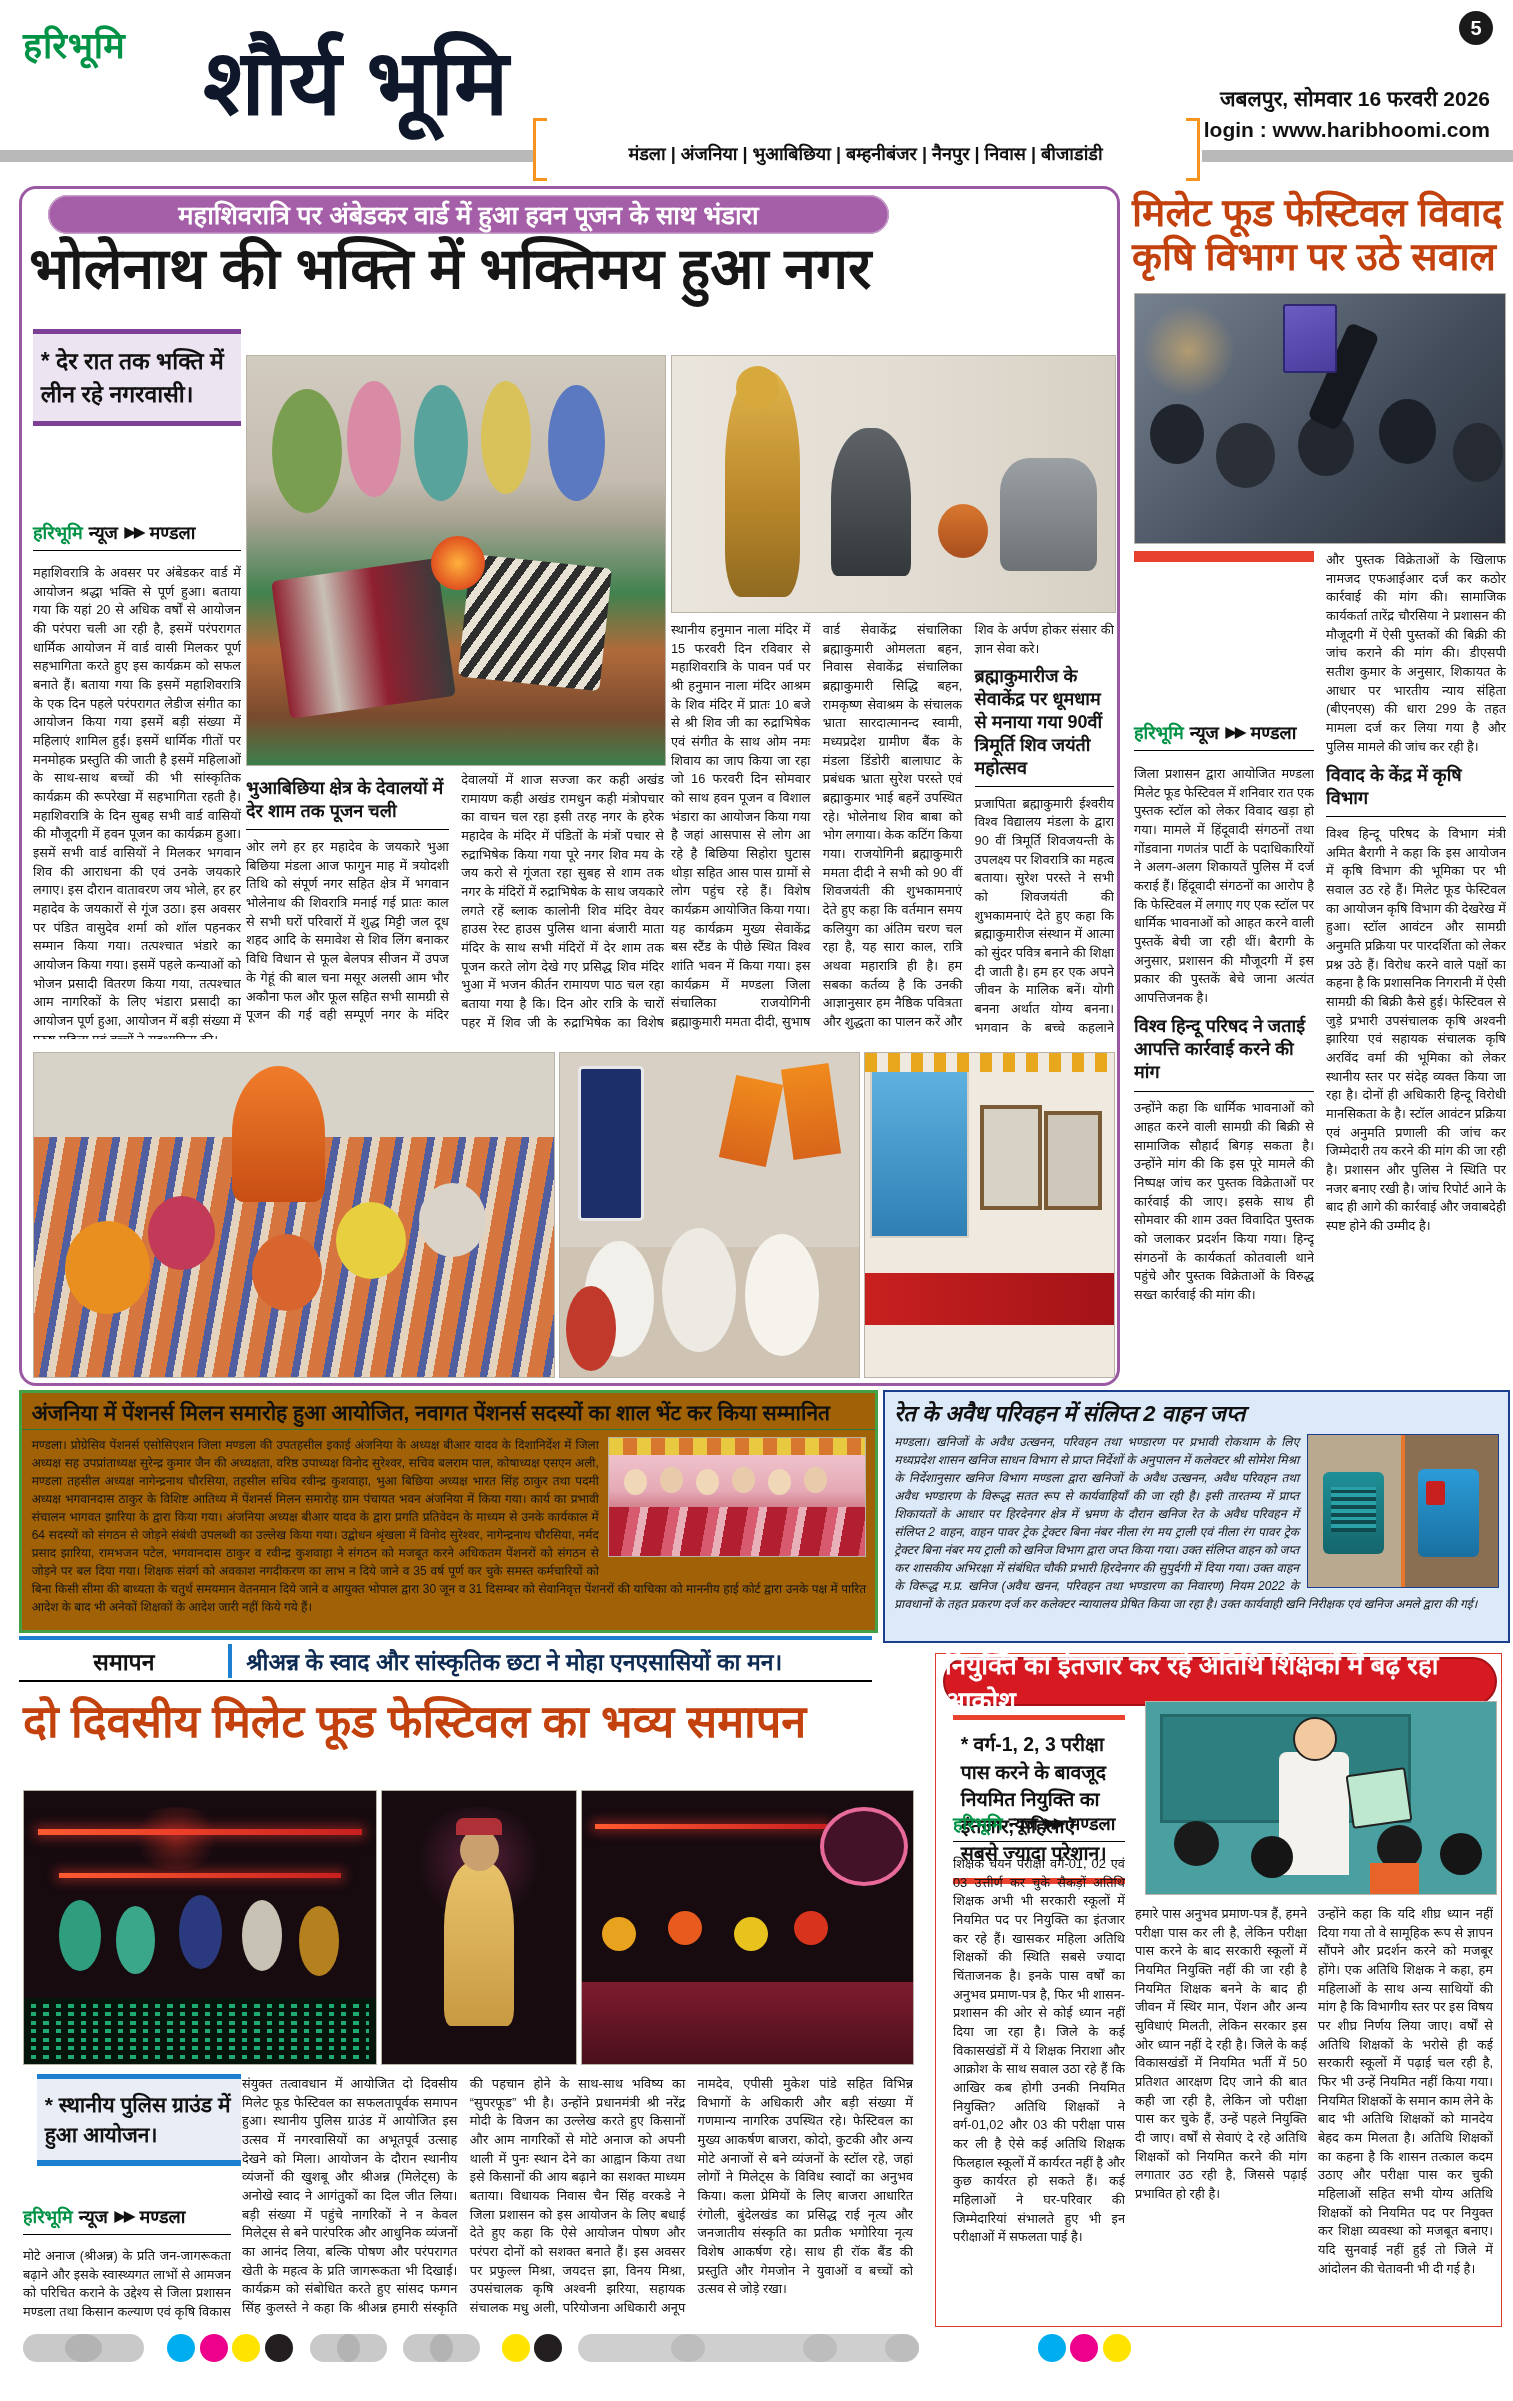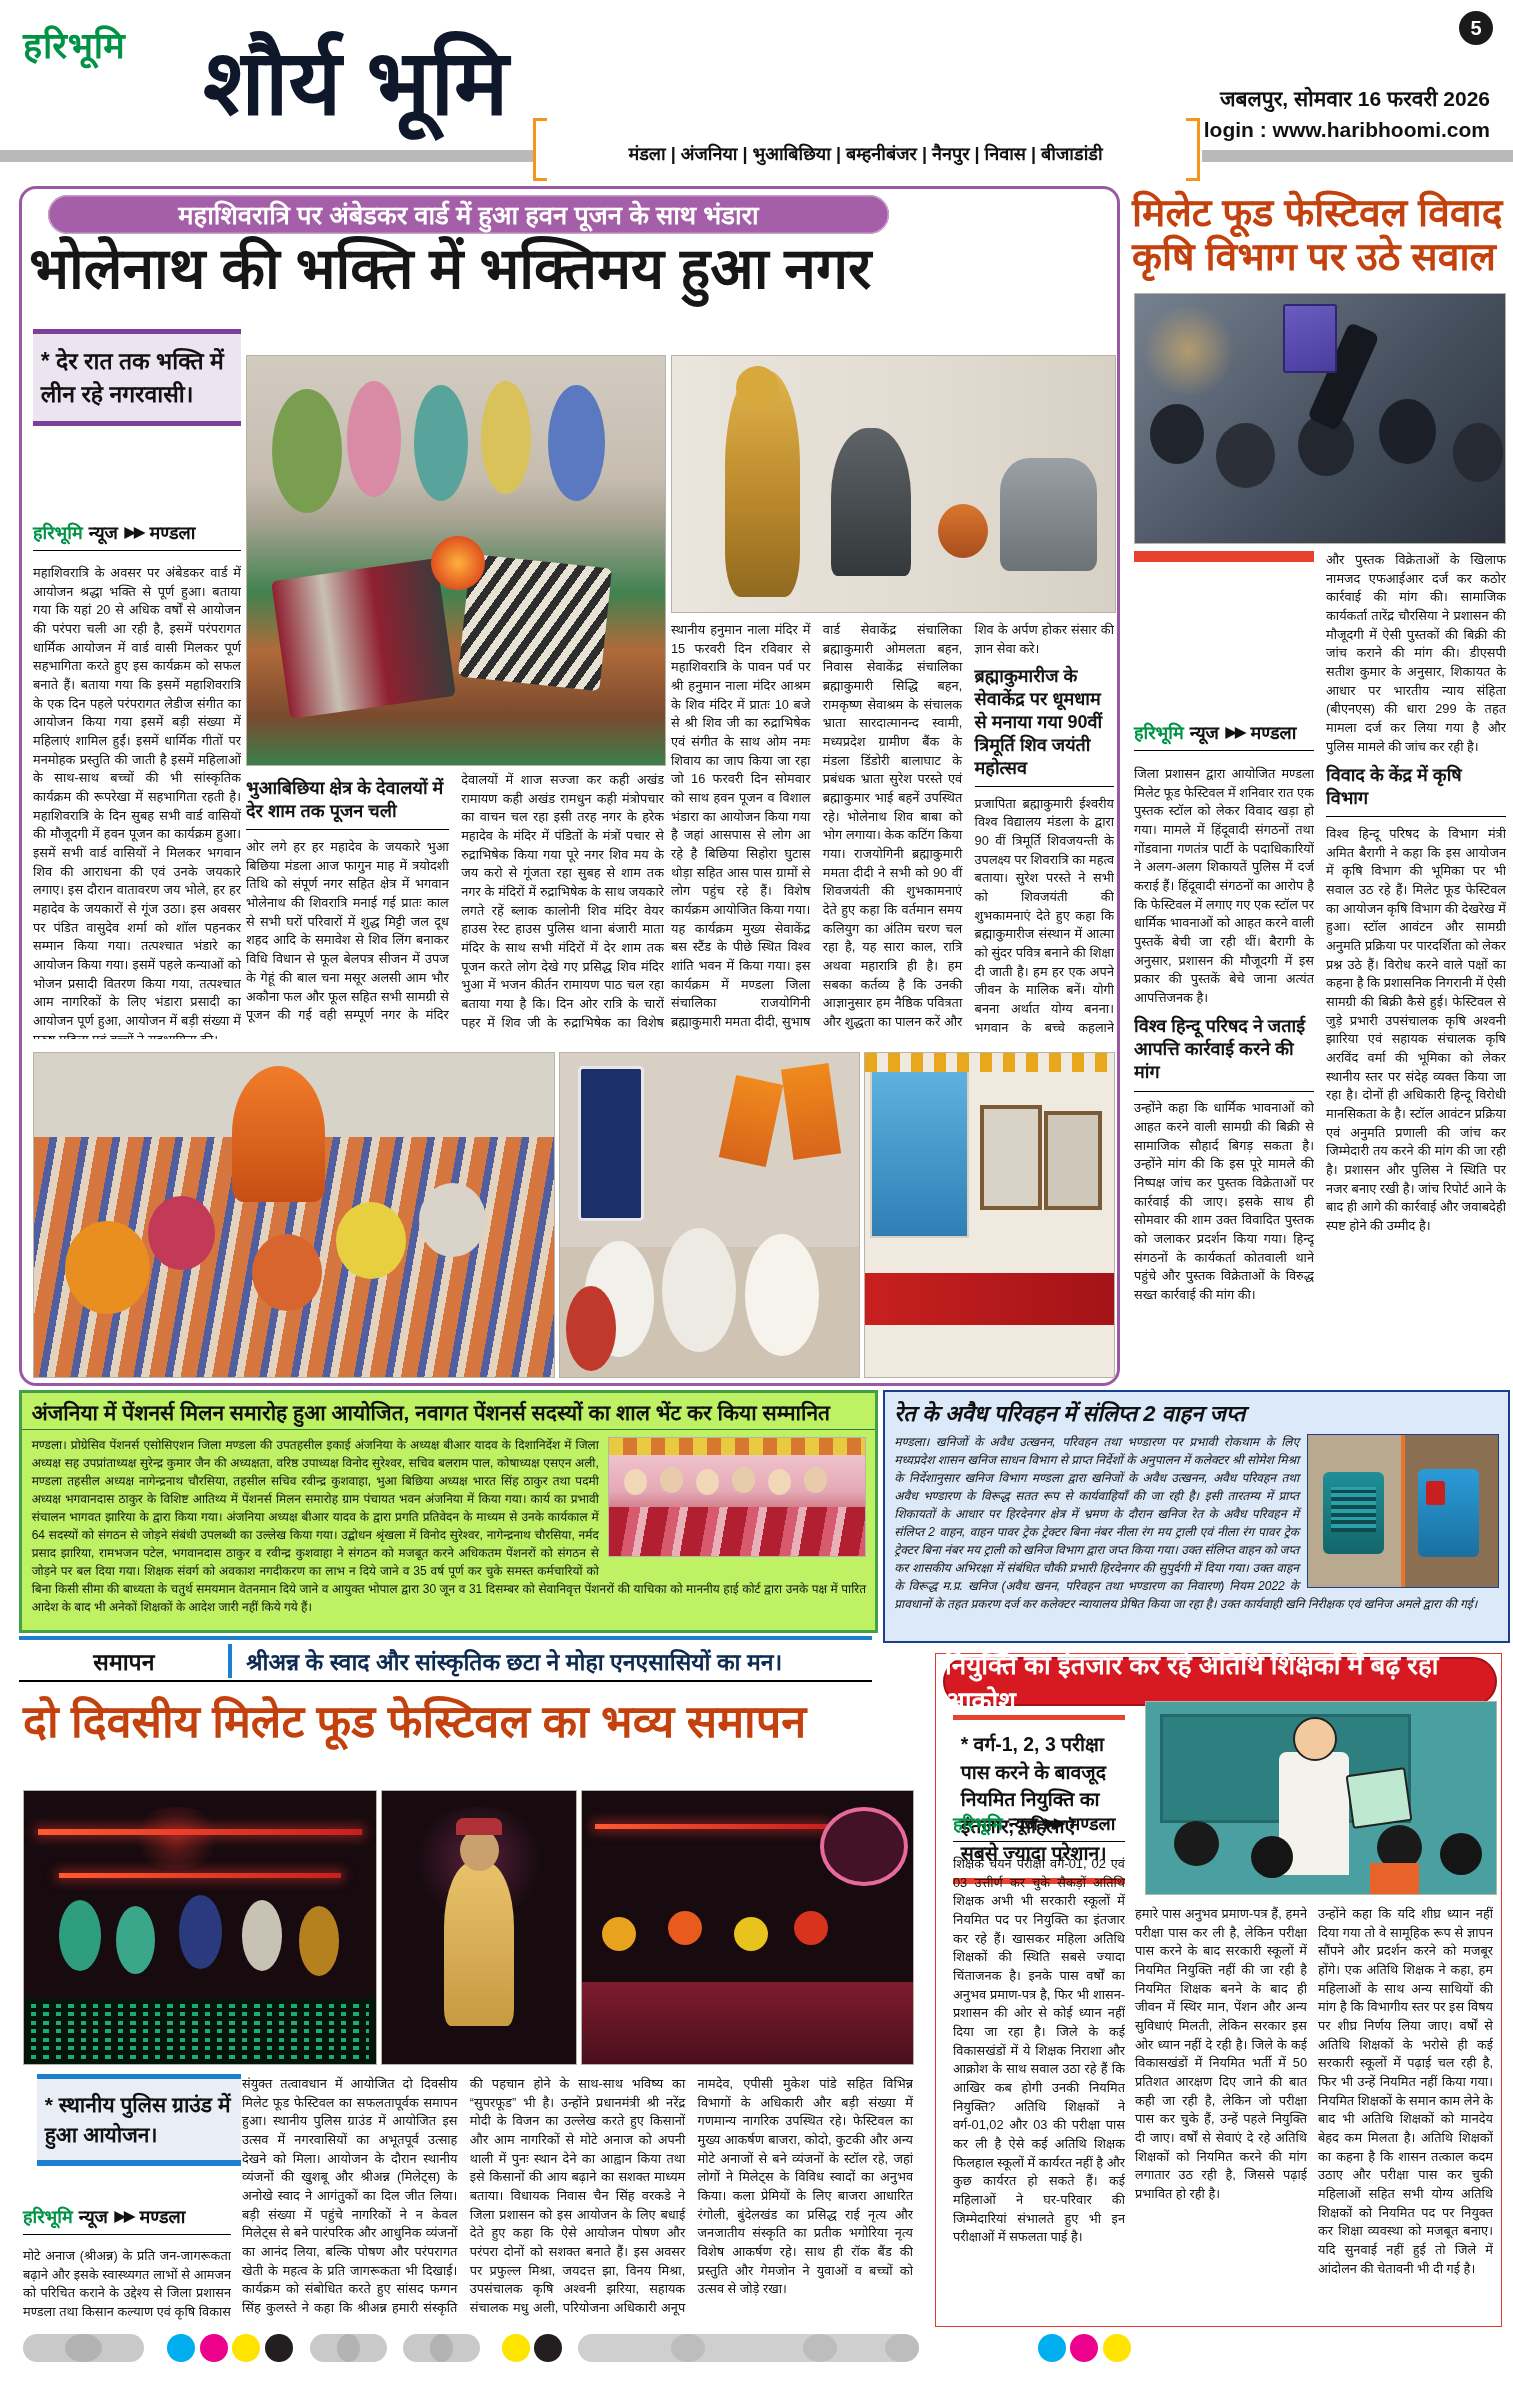--- a/index.html
+++ b/index.html
@@ -44,21 +44,21 @@
   .hl.blue{background:#e9eef6;}     .hl.blue .bar{background:#1c7fd0;}
   .hl.red .txt{font-size:21px;} .hl.blue .txt{font-size:21px;}
 
   
   .byline{display:flex;align-items:center;gap:6.2px;font-size:18px;font-weight:700;
           border-bottom:1.5px solid #000;padding-bottom:6.2px;}
   .byline .brand{color:#009245;}
   .byline .arrows{letter-spacing:-2.3px;font-size:15.5px;}
 
   
-  .green-box{border:3.1px solid #43a047;background:#bef264;}
+  .green-box{border:3.1px solid #43a047;background:#a16207;}
   .navy-box{border:2.3px solid #1b3e8e;background:#dce9f8;}
   .small-head{font-weight:800;color:#101010;}
   .small-body{font-size:12px;line-height:1.5;color:#141414;}
   .strap{border-top:4.6px solid #1c7fd0;}
   .strap .lbl{font-size:23px;font-weight:800;}
   .strap .div{width:3.9px;background:#1c7fd0;}
   .strap .ttl{font-size:23px;font-weight:800;color:#0d2a52;}
   .red-banner{background:#d71a21;border:2.3px solid #a31116;border-radius:25px;color:#fff;
               font-size:26px;font-weight:800;display:flex;align-items:center;justify-content:center;}
   .red-box{border:1.5px solid #e03a2f;}

